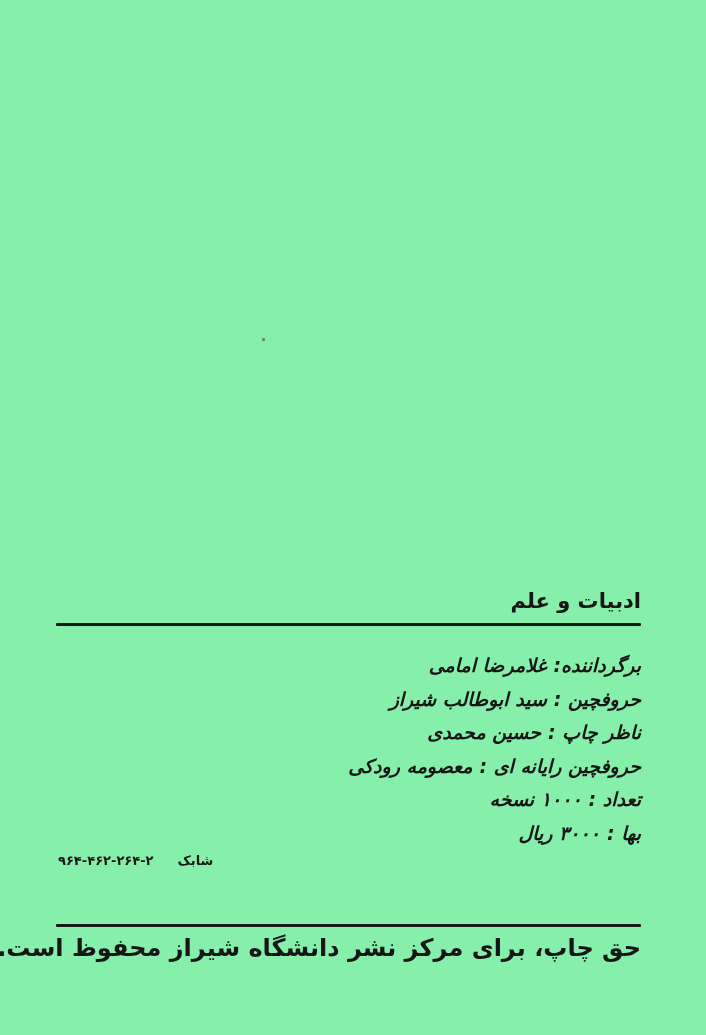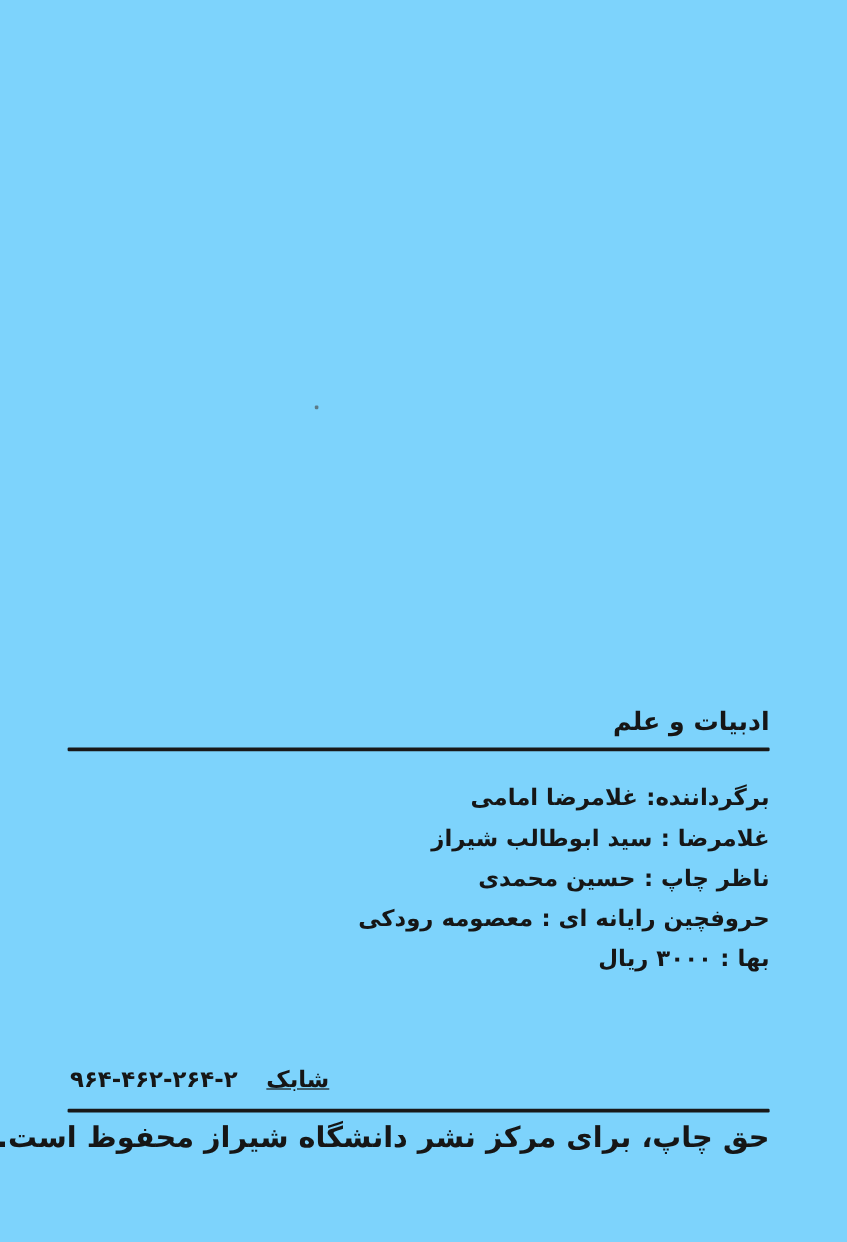--- a/index.html
+++ b/index.html
@@ -1,20 +1,20 @@
 <!DOCTYPE html>
 <html lang="fa"><head>
 <meta charset="utf-8">
 <style>
   html,body{margin:0;padding:0;background:#e8e8e8;}
   .page{
     position:relative;
     width:706px;height:1035px;
     margin:0 auto;
-    background:#7dd3fc;
+    background:#86efac;
     color:#161616;
     font-family:"DejaVu Sans", sans-serif;
     overflow:hidden;
     direction:rtl;
   }
   .artifact{
     position:absolute;left:262px;top:338px;
     width:3px;height:3px;background:#4a4a4a;opacity:.65;border-radius:1px;
   }
   .title{
@@ -23,32 +23,32 @@
     white-space:nowrap;
   }
   .rule{
     position:absolute;left:56px;width:585px;height:3px;
     background:#181818;border-radius:1px;
   }
   .rule-top{top:623px;}
   .rule-bottom{top:924px;}
   .credits{
     position:absolute;top:649px;right:65px;
-    text-align:right;white-space:nowrap;
+    text-align:right;white-space:nowrap;font-style:italic;
   }
   .credit-row{
     height:33.5px;line-height:33.5px;
     font-size:19px;
   }
   .credit-label{font-weight:800;}
   .credit-value{font-weight:700;margin-right:7px;}
   .isbn{
-    position:absolute;left:58px;top:884px;
+    position:absolute;left:58px;top:844px;
     height:33.5px;line-height:33.5px;
-    font-size:19px;font-weight:800;white-space:nowrap;text-decoration:underline;
+    font-size:13px;font-weight:800;white-space:nowrap;
   }
   .isbn-number{
     font-weight:700;margin-right:24px;display:inline-block;
   }
   .copyright{
     position:absolute;top:933px;right:65px;
     font-size:24px;font-weight:900;line-height:30px;
     white-space:nowrap;
   }
 </style>
@@ -61,27 +61,30 @@
 
   <div class="title">ادبیات و علم</div>
 
   <div class="rule rule-top"></div>
 
   <div class="credits">
     <div class="credit-row">
       <span class="credit-label">برگرداننده:</span><span class="credit-value">غلامرضا امامی</span>
     </div>
     <div class="credit-row">
-      <span class="credit-label">غلامرضا :</span><span class="credit-value">سید ابوطالب شیراز</span>
+      <span class="credit-label">حروفچین :</span><span class="credit-value">سید ابوطالب شیراز</span>
     </div>
     <div class="credit-row">
       <span class="credit-label">ناظر چاپ :</span><span class="credit-value">حسین محمدی</span>
     </div>
     <div class="credit-row">
       <span class="credit-label">حروفچین رایانه ای :</span><span class="credit-value">معصومه رودکی</span>
+    </div>
+    <div class="credit-row">
+      <span class="credit-label">تعداد :</span><span class="credit-value">۱۰۰۰ نسخه</span>
     </div>
     <div class="credit-row">
       <span class="credit-label">بها :</span><span class="credit-value">۳۰۰۰ ریال</span>
     </div>
   </div>
 
   <div class="isbn">
     <span class="isbn-label">شابک</span><span class="isbn-number" dir="ltr">۹۶۴-۴۶۲-۲۶۴-۲</span>
   </div>
 

